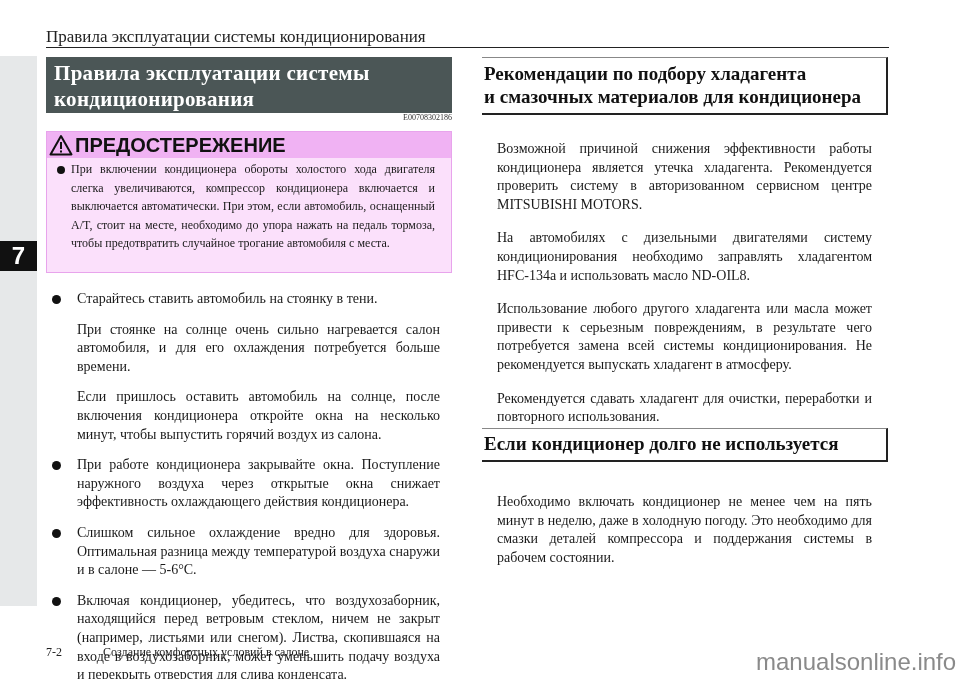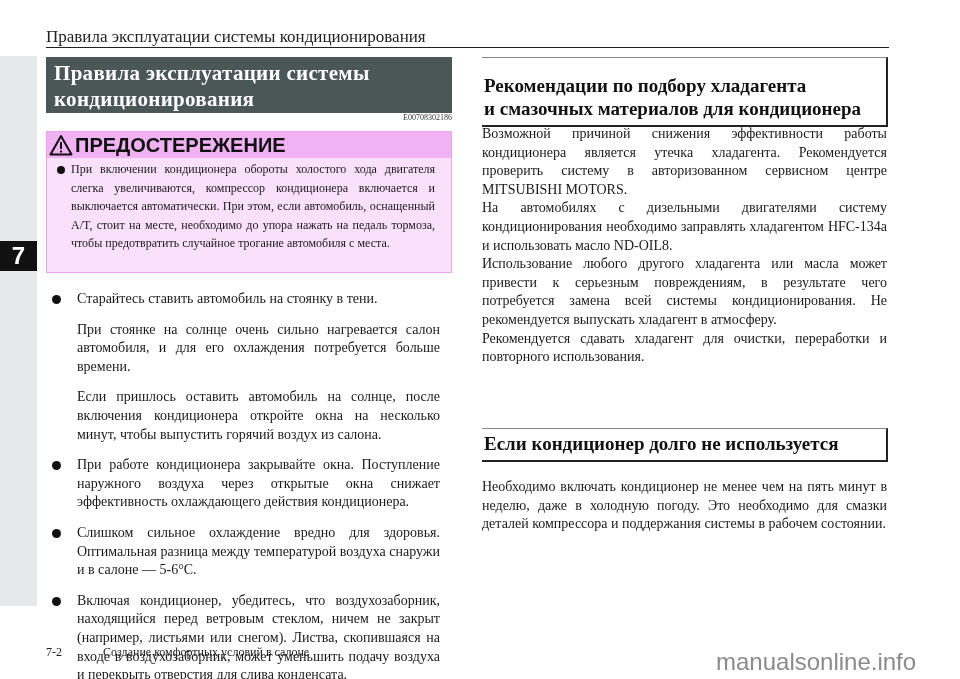--- a/index.html
+++ b/index.html
@@ -47,32 +47,32 @@
   }
   .left-body {
     position:absolute; left:52px; top:278px; width:400px; font-size:14px; line-height:18.6px;
   }
   .left-body .bi .dot { top:5px; width:9px; height:9px; }
   .left-body .bi { padding-left:13px; }
   .left-body p { margin:12px; text-align:justify; }
   .sec-title-box {
     position:absolute; left:482px; width:406px; box-sizing:border-box;
     border-right:2px solid #222; border-bottom:2px solid #222; border-top:1px solid #888;
-    font-weight:bold; font-size:19px; line-height:23px; padding:16px 0 5px 2px; color:#111;
+    font-weight:bold; font-size:19px; line-height:23px; padding:4px 0 5px 2px; color:#111;
   }
   .right-body {
     position:absolute; left:482px; width:405px; font-size:14px; line-height:18.6px; text-align:justify;
   }
-  .right-body p { margin:0; }
+  .right-body p { margin:15px; }
   .footer {
     position:absolute; left:46px; top:645px; font-size:12px; color:#222;
   }
   .footer .pg { display:inline-block; width:54px; }
   .watermark {
-    position:absolute; left:716px; top:648px; font-family:"Liberation Sans", sans-serif;
+    position:absolute; left:756px; top:648px; font-family:"Liberation Sans", sans-serif;
     font-size:24px; color:#8a8a8a;
   }
 </style>
 </head>
 <body>
 
 <div class="side-tab"></div>
 <div class="chapter-num">7</div>
 
 <div class="running-head">Правила эксплуатации системы кондиционирования</div>

